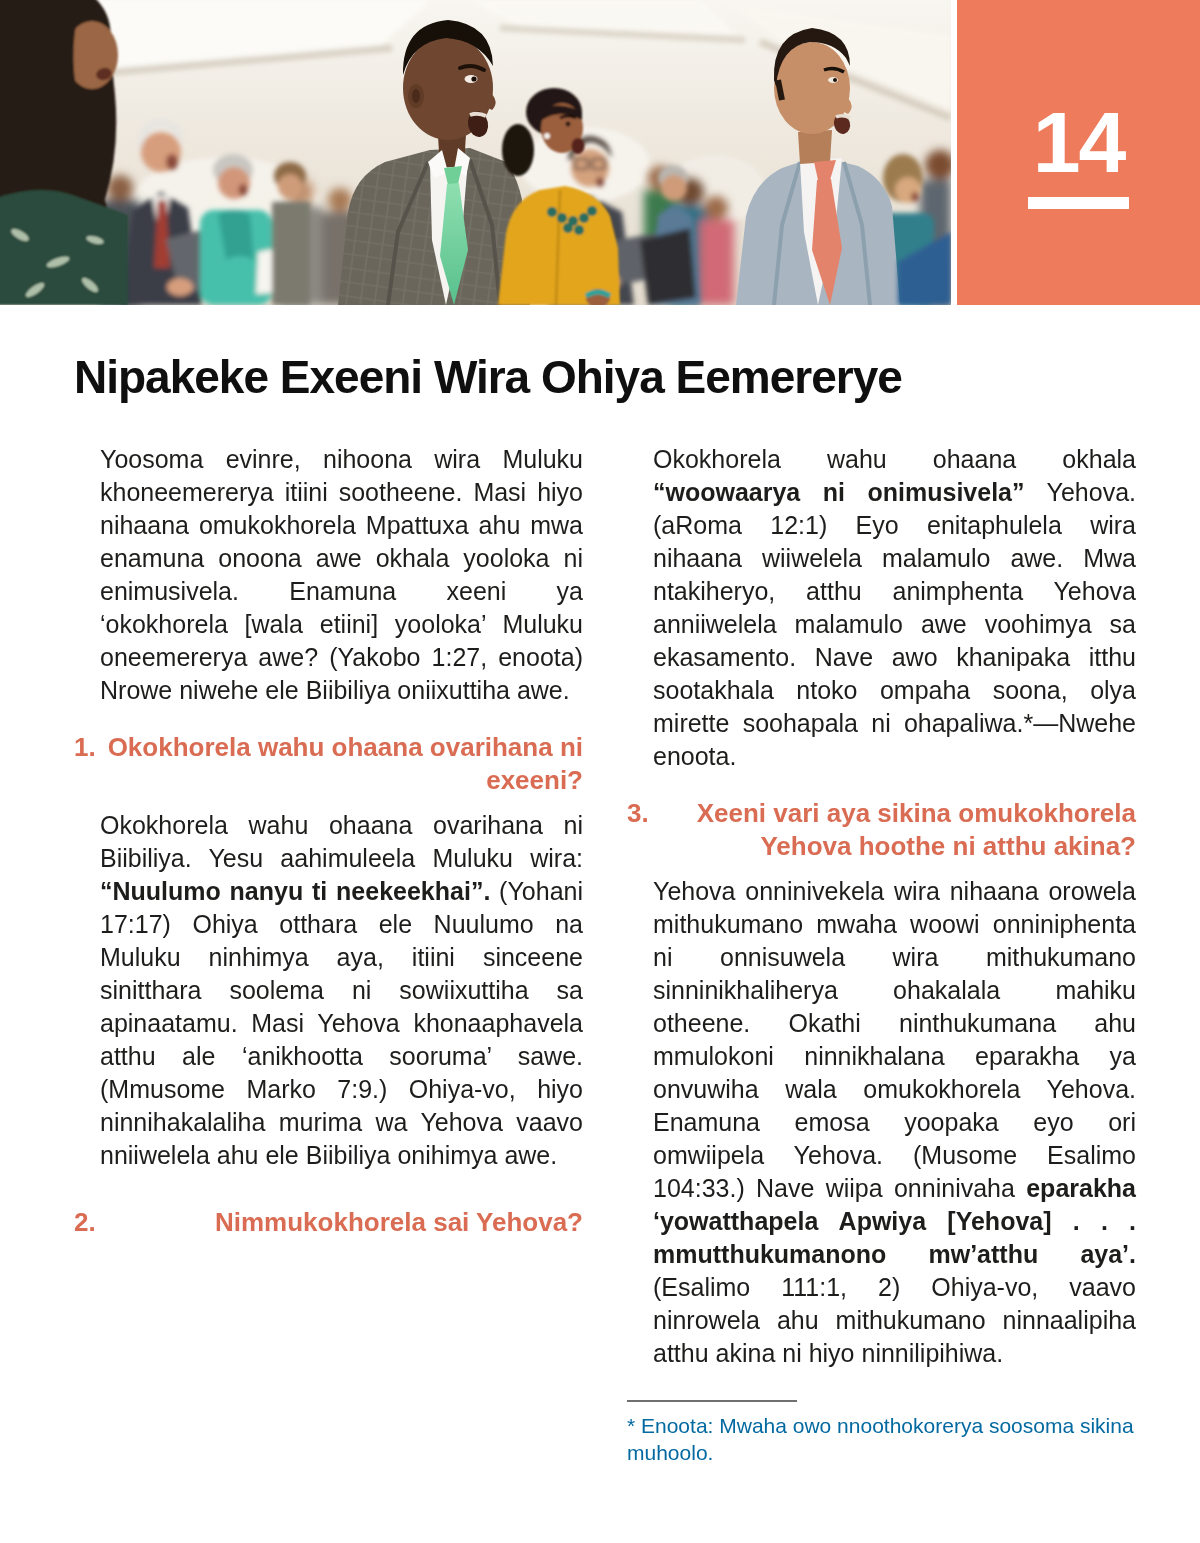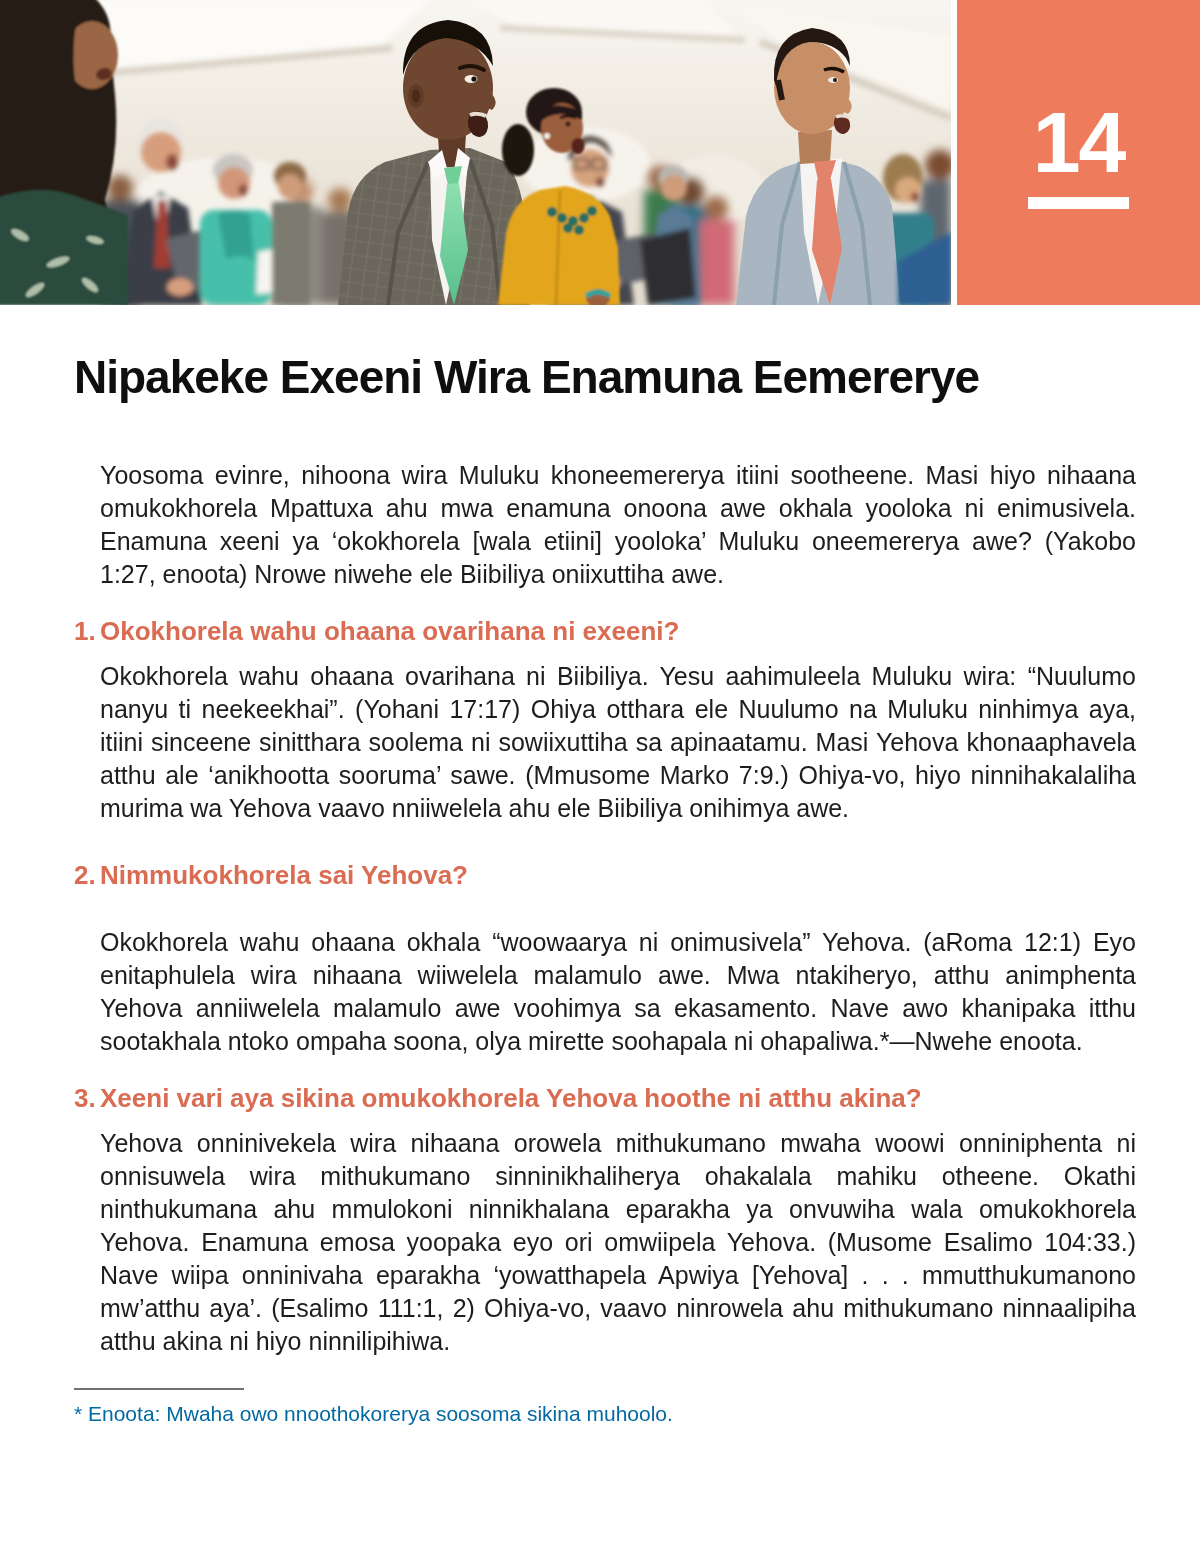--- a/index.html
+++ b/index.html
@@ -13,28 +13,28 @@
                display:flex;flex-direction:column;align-items:center;justify-content:center;padding-top:10px;box-sizing:border-box;}
   .chapter-num{color:#ffffff;font-weight:700;font-size:86px;line-height:0.85;letter-spacing:-2px;
                font-family:"Liberation Sans", sans-serif;}
   .chapter-underline{width:101px;height:12px;background:#ffffff;margin-top:18px;}
 
   
   .title{padding:0 64px 0 74px;margin-top:44px;font-weight:700;font-size:46px;line-height:56px;
          letter-spacing:-1px;color:#0f0f0f;}
 
   
-  .cols{display:flex;gap:22px;padding:0 64px 0 74px;margin-top:54px;flex-direction:column;}
+  .cols{display:flex;gap:44px;padding:0 64px 0 74px;margin-top:38px;}
   .col{flex:1;min-width:0;}
   .para{margin:0 0 0 26px;text-align:justify;font-size:25px;line-height:33px;}
-  .para .b{font-weight:400;}
+  .para .b{font-weight:700;}
   .qhead{display:flex;margin:24px 0 12px 0;color:#d96c52;font-weight:700;font-size:26px;line-height:33px;}
   .qhead.qh2{margin-top:34px;}
   .qnum{flex:0 0 26px;}
-  .qtext{flex:1;}
+  .qtext{flex:1;text-align:right;}
   .fn-rule{width:170px;border-top:2px solid #707070;margin:30px 0 10px 0;}
   .fn{font-size:21px;line-height:27px;text-align:left;color:#0369a1;}
 </style>
 </head>
 <body>
 
 <div class="page">
 
   <div class="hero">
     <div class="hero-photo">
@@ -235,21 +235,21 @@
       </svg>
     </div>
 
     <div class="chapter-box">
       <div class="chapter-num">14</div>
       <div class="chapter-underline"></div>
     </div>
   </div>
 
   <h1 class="title" style="margin:44px 0 0 0;">
-    <div>Nipakeke Exeeni Wira Enamuna Eemererye</div>
+    <div>Nipakeke Exeeni Wira Ohiya Eemererye</div>
   </h1>
 
   <div class="cols">
 
     <div class="col">
       <p class="para"><span>Yoosoma evinre, nihoona wira Muluku khoneemererya itiini sootheene. Masi hiyo nihaana omukokhorela Mpattuxa ahu mwa enamuna onoona awe okhala yooloka ni enimusivela. Enamuna xeeni ya ‘okokhorela [wala etiini] yooloka’ Muluku oneemererya awe? (Yakobo 1:27, enoota) Nrowe niwehe ele Biibiliya oniixuttiha awe.</span></p>
 
       <div class="qhead">
         <span class="qnum">1.</span>
         <div class="qtext">Okokhorela wahu ohaana ovarihana ni exeeni?</div>

